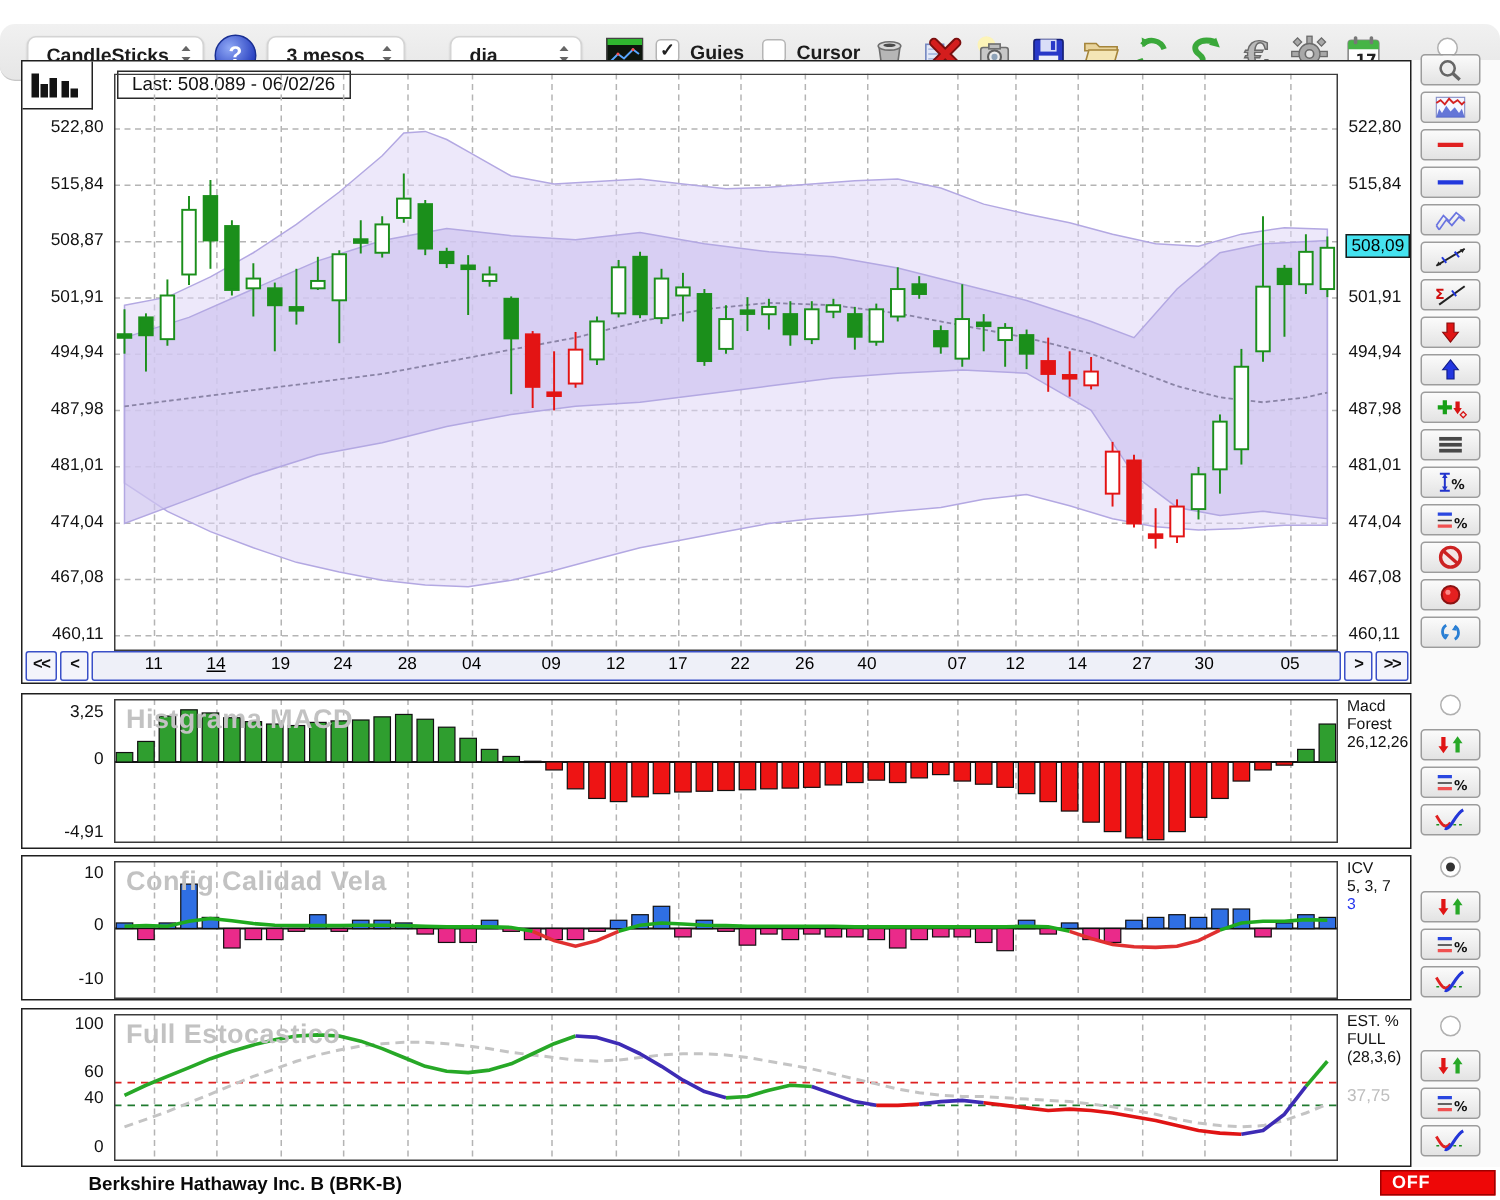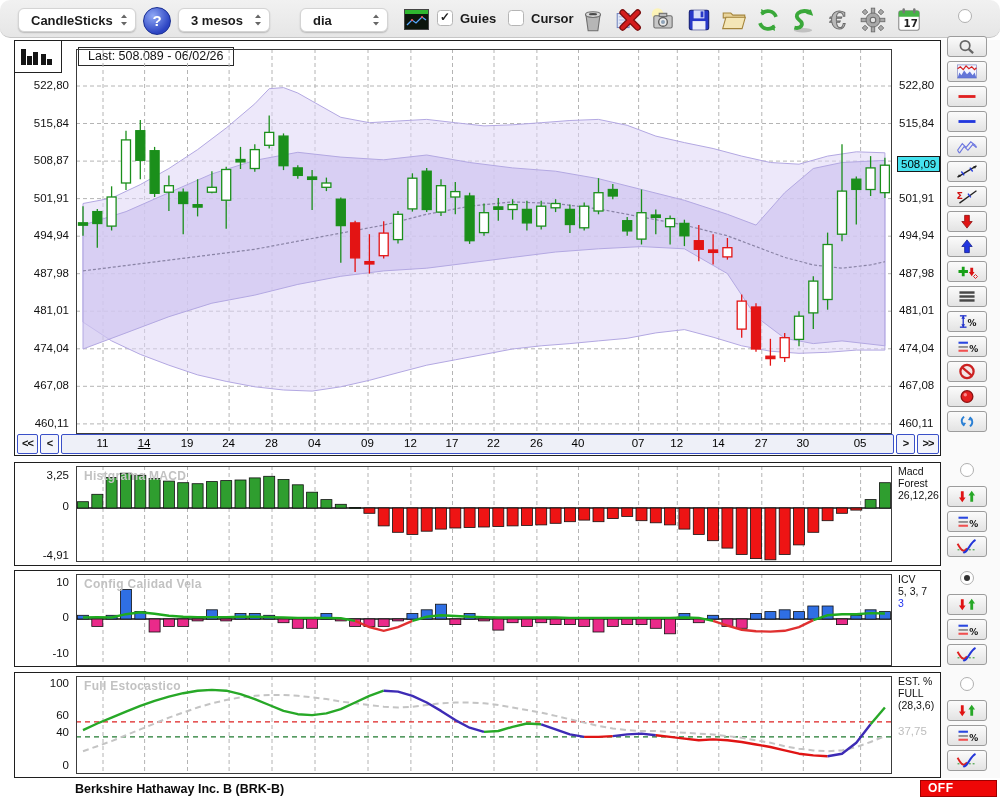--- a/index.html
+++ b/index.html
@@ -1,19 +1,19 @@
 <!DOCTYPE html>
 <html><head>
 <meta charset="utf-8">
 <style>
   html,body{margin:0;padding:0;width:1000px;height:800px;overflow:hidden;background:#fff;
     font-family:"Liberation Sans",sans-serif;-webkit-font-smoothing:antialiased;}
   #app{position:relative;width:1000px;height:800px;}
   
-  #toolbar{position:absolute;left:0;top:0;width:1000px;height:38px;
+  #toolbar{position:absolute;left:0;top:16px;width:1000px;height:38px;
     background:linear-gradient(#f1f1f1,#e6e6e6);border-bottom:1px solid #c6c6c6;box-sizing:border-box;border-radius:10px;}
   .select{position:absolute;top:8px;height:24px;background:#fff;border:1px solid #d4d4d4;border-radius:6px;
     box-shadow:0 1px 1.5px rgba(0,0,0,.2);font-size:13px;font-weight:600;color:#1b1b1b;
     display:flex;align-items:center;justify-content:space-between;padding:0 6px 0 12px;box-sizing:border-box;cursor:default;}
   .chev{width:10px;height:16px;flex:none;margin-left:6px;}
   #help-btn{position:absolute;left:143px;top:7px;width:26px;height:26px;border-radius:50%;
     background:radial-gradient(circle at 9px 8px,#8fa8f5,#2b43c2 70%);border:1px solid #182e92;color:#fff;
     font-weight:bold;font-size:15px;text-align:center;line-height:25px;}
   .check{position:absolute;top:10px;display:flex;align-items:center;font-size:13px;font-weight:600;color:#1b1b1b;}
   .cbox{width:16px;height:16px;background:#fff;border:1.5px solid #b5b5b5;border-radius:3.5px;box-sizing:border-box;
@@ -40,34 +40,34 @@
   #stoch-box{top:672px;height:106px;}
   .tickL{position:absolute;left:0;width:54px;text-align:right;font-size:11.5px;color:#111;}
   .tickR{position:absolute;left:884px;width:46px;text-align:left;font-size:11.5px;color:#111;}
   .price-tag{position:absolute;left:882px;background:#45e2ef;border:1px solid #1a1a1a;font-size:11.5px;
     padding:1px 3px;color:#000;}
   #corner-icon{position:absolute;left:0;top:0;width:46px;height:31px;border-right:1px solid #222;
     border-bottom:1px solid #222;display:flex;align-items:center;justify-content:center;}
   #corner-icon svg{width:40px;height:26px;}
   #last-label{position:absolute;left:63px;top:6px;background:#fff;border:1px solid #2a2a2a;
     font-size:12.5px;color:#111;padding:1px 9px 2px 9px;white-space:nowrap;}
-  .watermark{position:absolute;left:69px;top:6px;font-size:12px;font-weight:600;color:#c2c2c2;letter-spacing:.3px;}
+  .watermark{position:absolute;left:69px;top:6px;font-size:18px;font-weight:600;color:#c2c2c2;letter-spacing:.3px;}
   .rlabel{position:absolute;left:883px;top:2px;font-size:10.5px;line-height:12px;color:#111;white-space:nowrap;}
   .rlabel .blue{color:#2233ee;}
   .gray-val{position:absolute;left:883px;font-size:11.5px;color:#bdbdbd;}
   
   #xaxis{position:absolute;left:0;top:393px;width:924px;height:22px;}
   .navbtn{position:absolute;top:0;height:20px;background:#f3f4fb;border:1.5px solid #3a50c8;border-radius:2px;
     box-sizing:border-box;font-size:11px;font-weight:700;color:#111;text-align:center;line-height:17px;letter-spacing:-1px;}
   #date-strip{position:absolute;left:46px;top:0;width:833px;height:20px;background:#eef0f8;
     border:1.5px solid #3a50c8;border-radius:2px;box-sizing:border-box;}
   .dlab{position:absolute;top:2px;width:22px;text-align:center;font-size:11.5px;font-weight:500;color:#000;}
   
   #footer{position:absolute;left:0;top:778px;width:1000px;height:22px;background:#fff;}
-  #symbol{position:absolute;left:30px;top:4px;font-size:12.5px;font-weight:600;color:#0a0a0a;padding-left:45px;}
+  #symbol{position:absolute;left:14px;top:4px;font-size:12.5px;font-weight:600;color:#0a0a0a;padding-left:45px;}
   #config-path{position:absolute;left:250px;top:4px;width:650px;text-align:center;font-size:12.5px;
     font-weight:600;color:#1212e0;white-space:nowrap;}
   #off-btn{position:absolute;left:920px;top:2px;width:77px;height:17px;background:#ee0707;border:1px solid #9d0000;
     box-sizing:border-box;color:#fff;font-size:12px;font-weight:bold;padding-left:7px;line-height:15px;letter-spacing:.5px;}
   svg{display:block;}
 </style>
 </head>
 <body>
 
 <div id="app">

